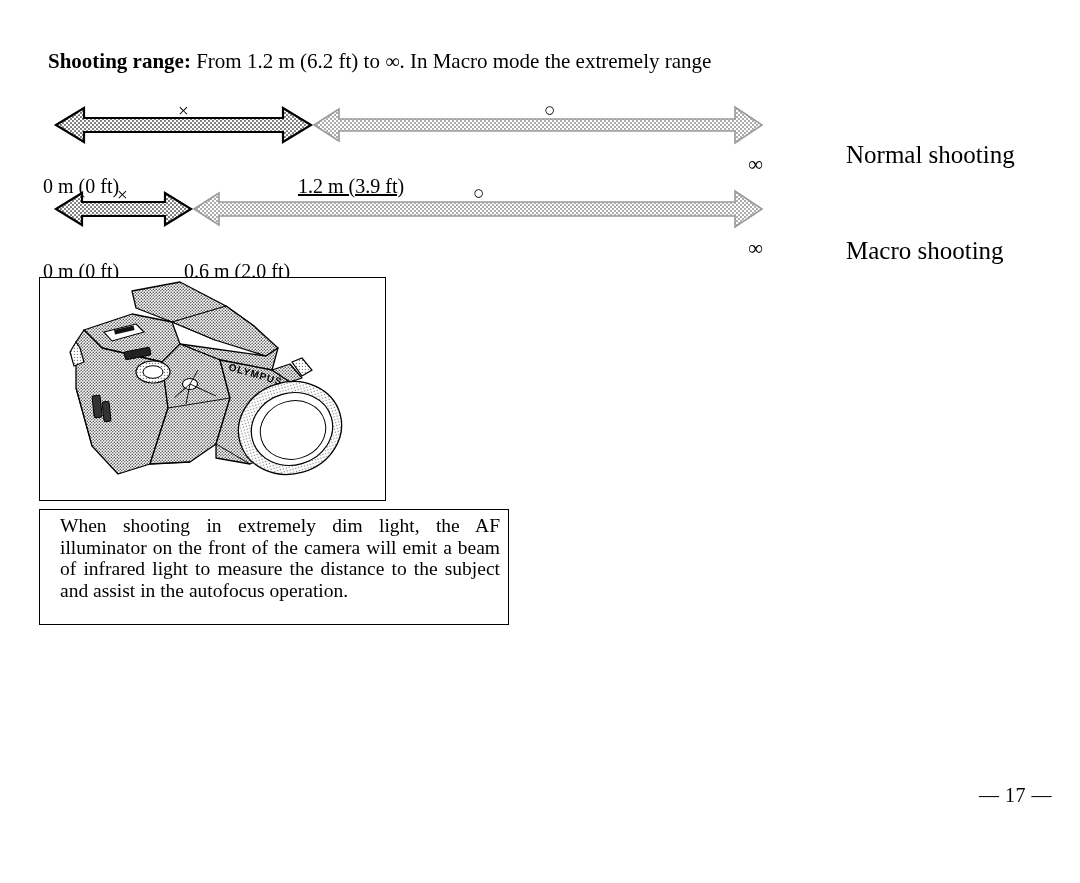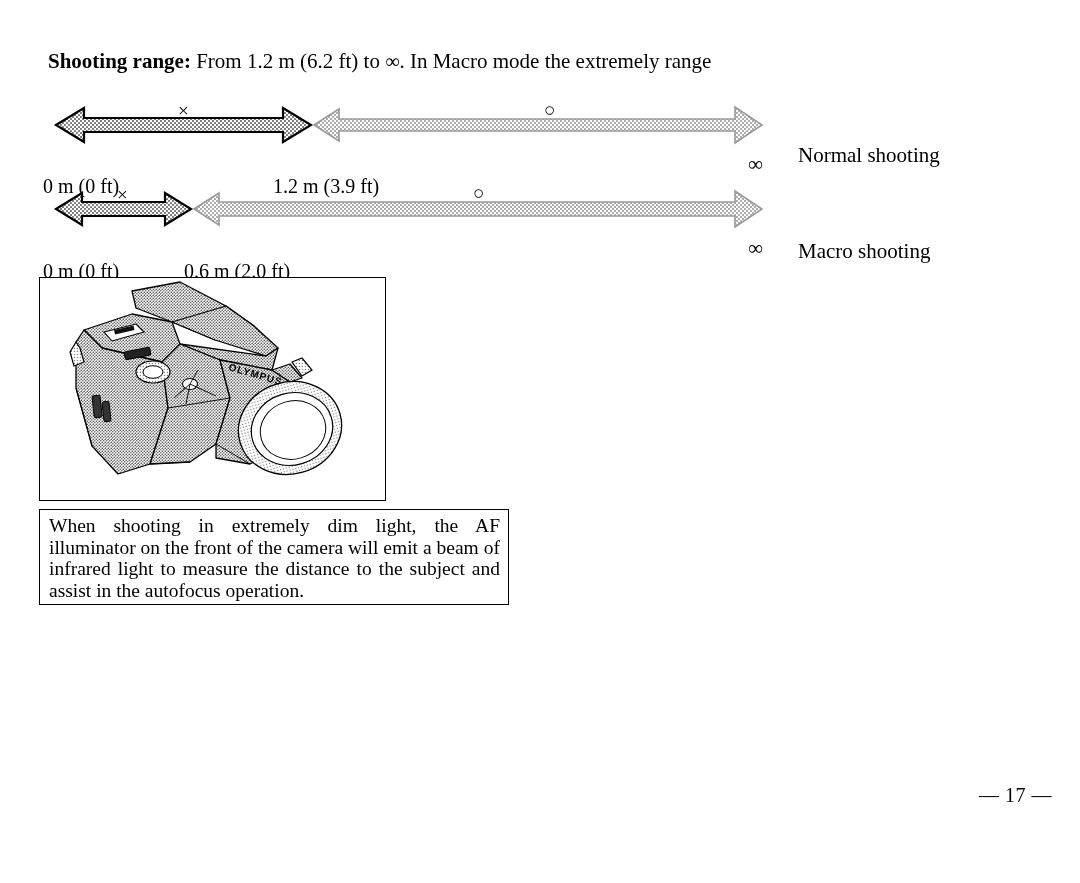--- a/index.html
+++ b/index.html
@@ -59,23 +59,24 @@
     white-space: nowrap;
     margin-top: 24px;
   }
   .mark {
     position: absolute;
     font-size: 19px;
     line-height: 19px;
   }
   .rowlabel {
     position: absolute;
-    font-size: 21px;
+    font-size: 25px;
     line-height: 22px;
     white-space: nowrap;
+    margin-left: 48px;
   }
   .infsym {
     position: absolute;
     font-size: 21px;
     line-height: 21px;
   }
 
   
   #camera-figure {
     position: absolute;
@@ -92,24 +93,24 @@
     left: 0;
     top: 0;
   }
 
   
   #caption-box {
     position: absolute;
     left: 39px;
     top: 509px;
     width: 470px;
-    height: 96px;
+    height: 116px;
     border: 1.2px solid #000;
     box-sizing: border-box;
-    padding: 5px 8px 4px 9px;
+    padding: 5px 8px 4px 20px;
     font-size: 19.5px;
     line-height: 21.5px;
     text-align: justify;
     text-align-last: left;
   }
   #caption-box p { margin: 0; }
 
   
   #page-footer {
     position: absolute;
@@ -160,21 +161,21 @@
     </g>
   </svg>
 
   <span class="mark" style="left:178px; top:5px;">×</span>
   <span class="mark" style="left:544px; top:4px;">○</span>
 
   <span class="mark" style="left:117px; top:89px;">×</span>
   <span class="mark" style="left:473px; top:87px;">○</span>
 
   <span class="dim" style="left:43px; top:55px;">0 m  (0 ft)</span>
-  <span class="dim" style="left:273px; top:55px;">1.2 m  (3.9 ft)</span>
+  <span class="dim" style="left:298px; top:55px;text-decoration:underline;">1.2 m  (3.9 ft)</span>
   <span class="infsym" style="left:748px; top:58px;">∞</span>
   <span class="rowlabel" style="left:798px; top:48px;">Normal shooting</span>
 
   <span class="dim" style="left:43px; top:140px;">0 m (0 ft)</span>
   <span class="dim" style="left:184px; top:140px;">0.6 m (2.0 ft)</span>
   <span class="infsym" style="left:748px; top:142px;">∞</span>
   <span class="rowlabel" style="left:798px; top:144px;text-align:center;">Macro shooting</span>
 </div>
 
 <div id="camera-figure">

